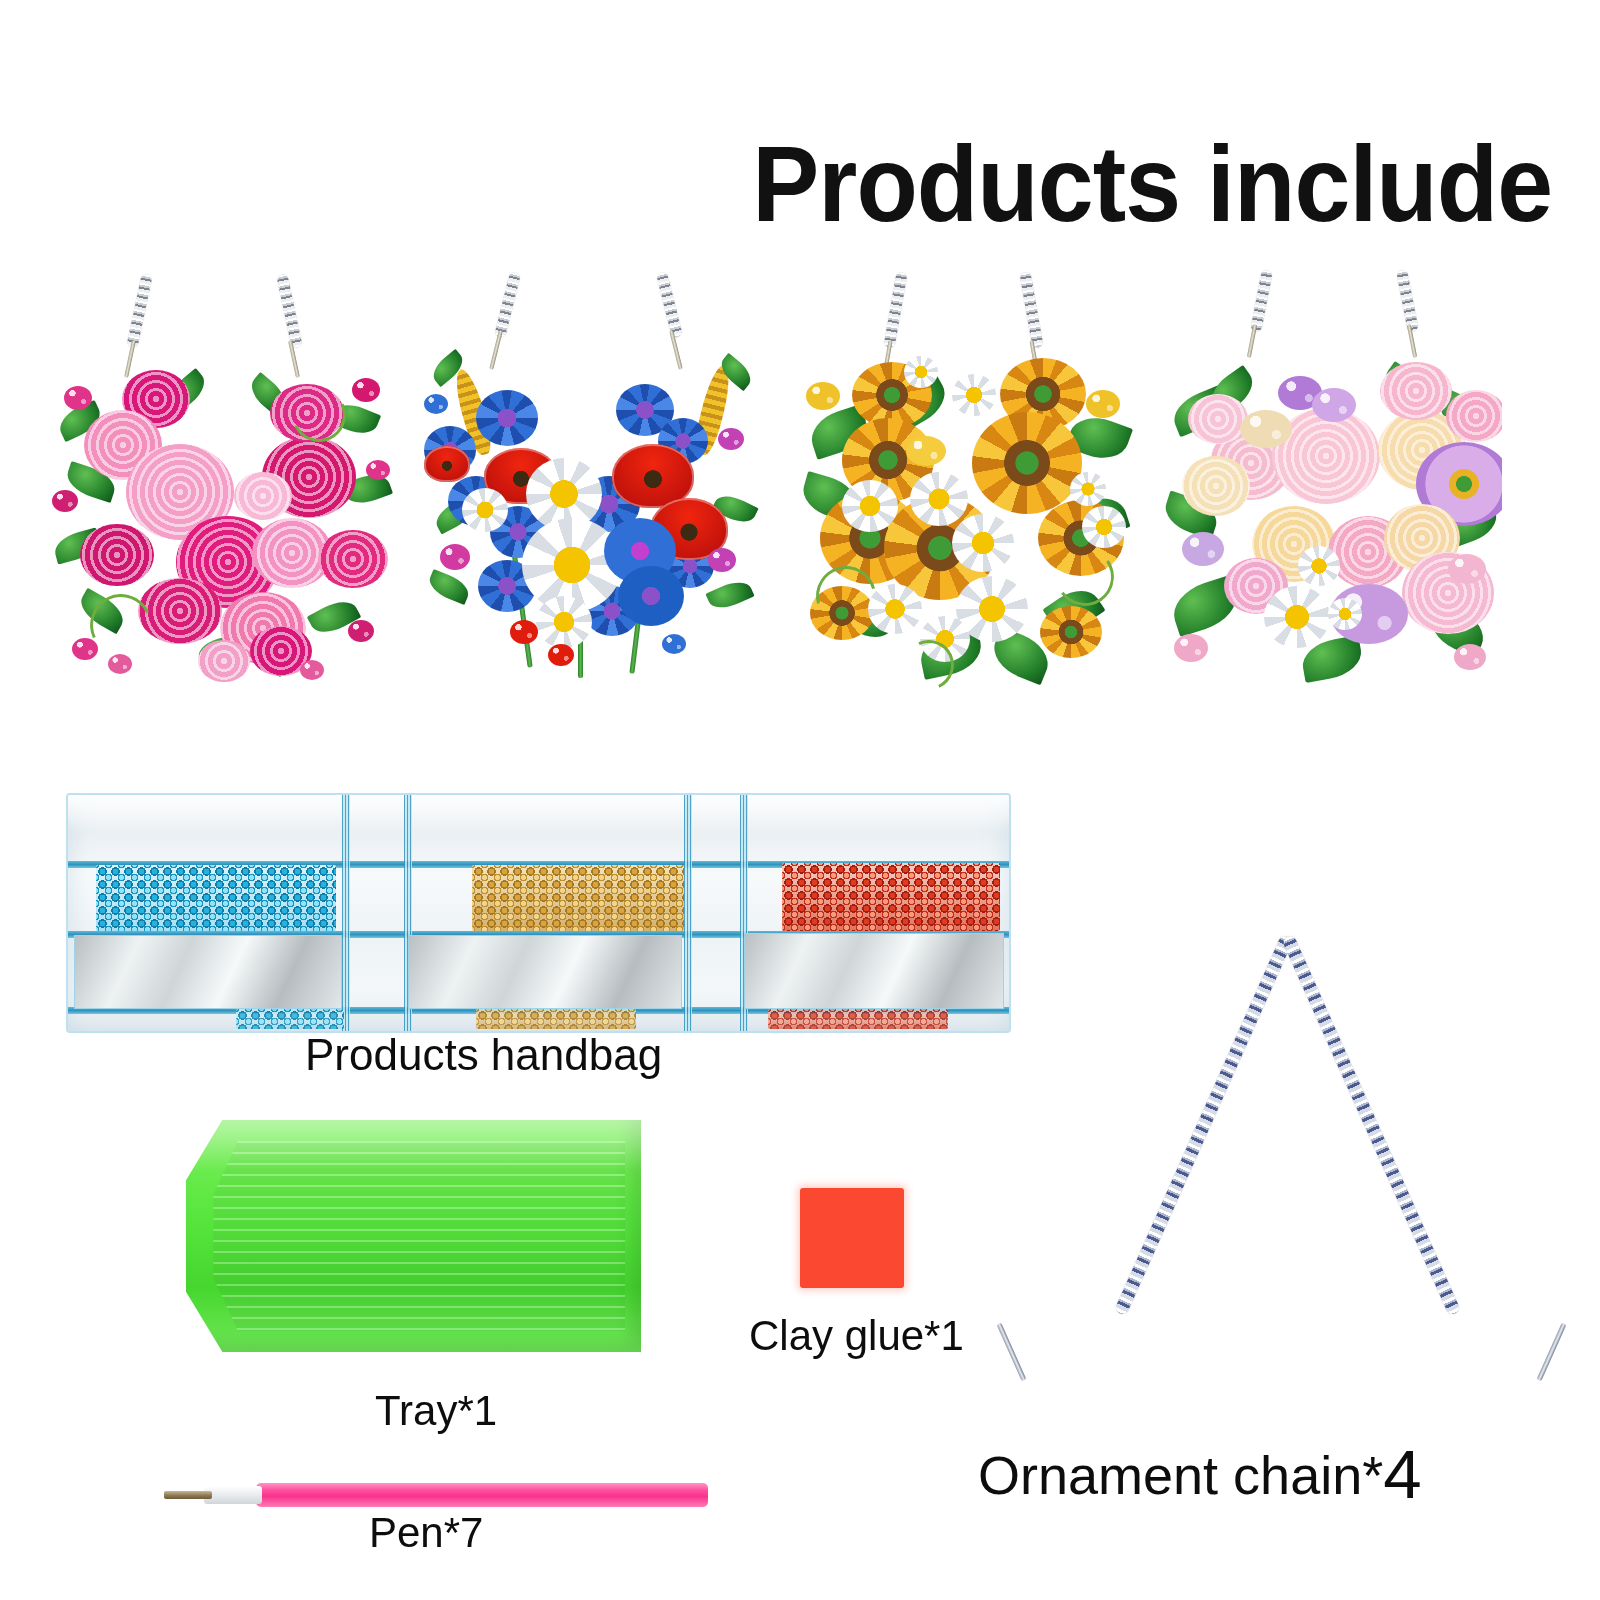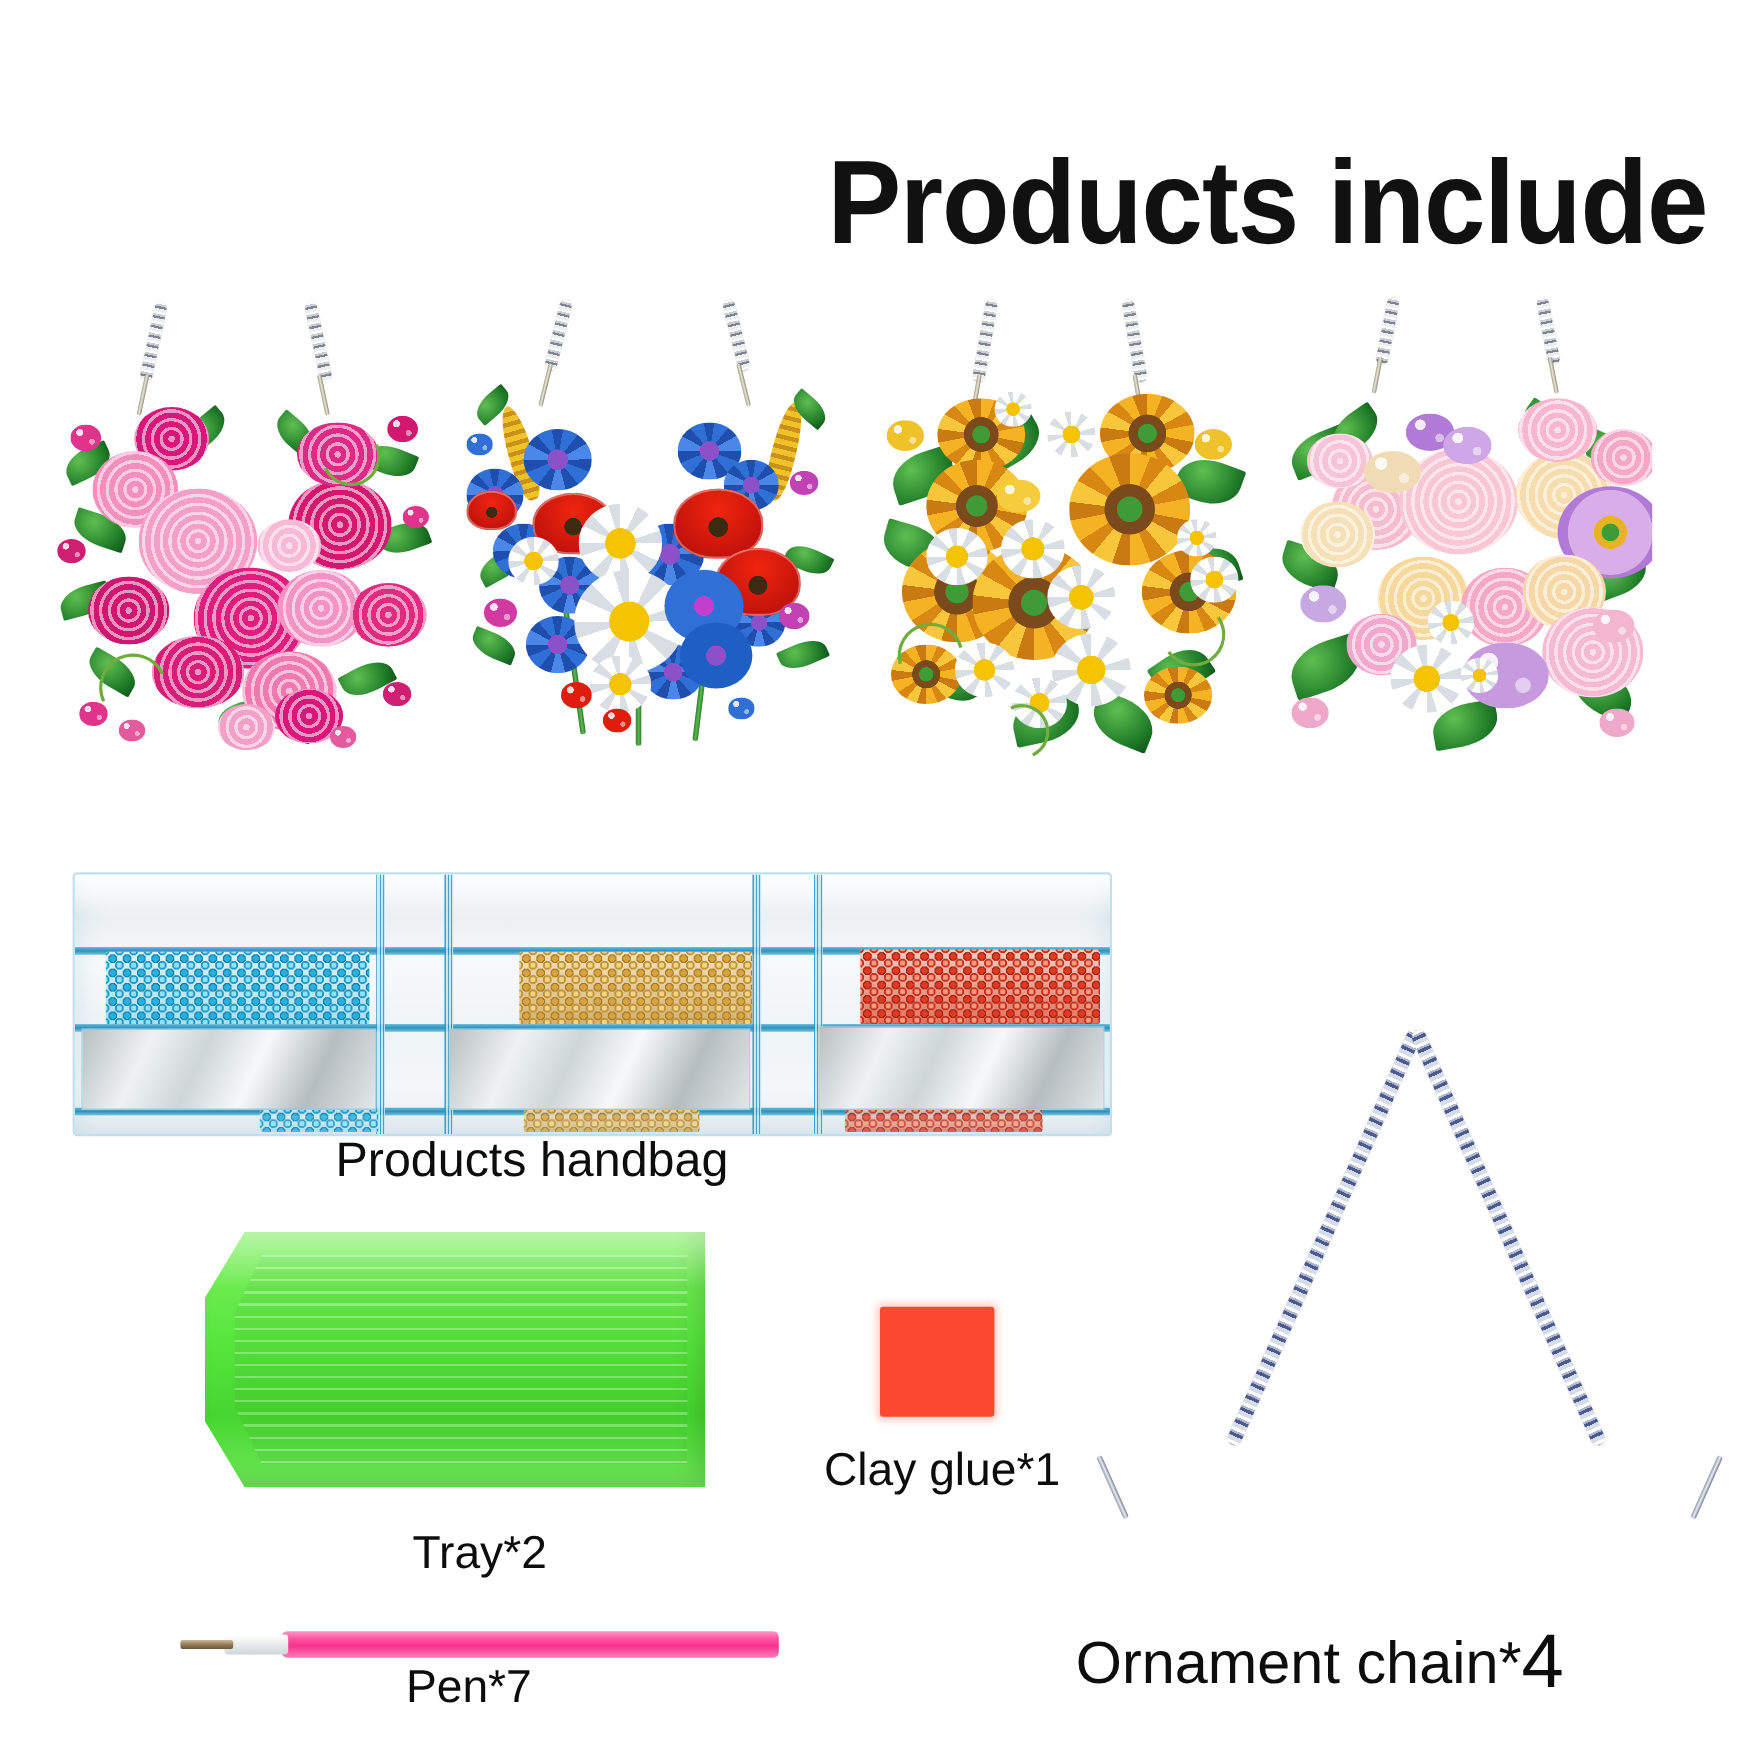--- a/index.html
+++ b/index.html
@@ -384,21 +384,21 @@
     background: linear-gradient(to right, #8e96a8, #e7ebf2, #717a8e);
     border-radius: 3px;
   }
 
   
   #cap-ornaments { left: 632px; top: 712px; font-size: 48px; }
   #cap-handbag   { left: 305px; top: 1033px; font-size: 44px; }
   #cap-tray      { left: 375px; top: 1390px; font-size: 42px; }
   #cap-glue      { left: 749px; top: 1315px; font-size: 42px; }
   #cap-pen       { left: 369px; top: 1512px; font-size: 42px; }
-  #cap-chain     { left: 978px; top: 1440px; font-size: 54px; margin-top: 36px; }
+  #cap-chain     { left: 978px; top: 1440px; font-size: 54px; }
 </style>
 </head>
 <body>
 
 <div class="stage">
 
 
   <div id="main-heading">Products include</div>
 
   <div class="ornament" style="left:48px;">
@@ -616,21 +616,21 @@
     </div>
   </div>
 
   <div class="caption" id="cap-handbag">Products handbag</div>
 
   <div id="tray">
     <div class="tray-shape"></div>
     <div class="tray-inner"></div>
     <div class="tray-lip"></div>
   </div>
-  <div class="caption" id="cap-tray">Tray*2</div>
+  <div class="caption" id="cap-tray">Tray*1</div>
 
   <div id="glue"></div>
   <div class="caption" id="cap-glue">Clay glue*1</div>
 
   <div id="pen">
     <div class="pen-barrel"></div>
     <div class="pen-collar"></div>
     <div class="pen-tip"></div>
   </div>
   <div class="caption" id="cap-pen">Pen*7</div>

